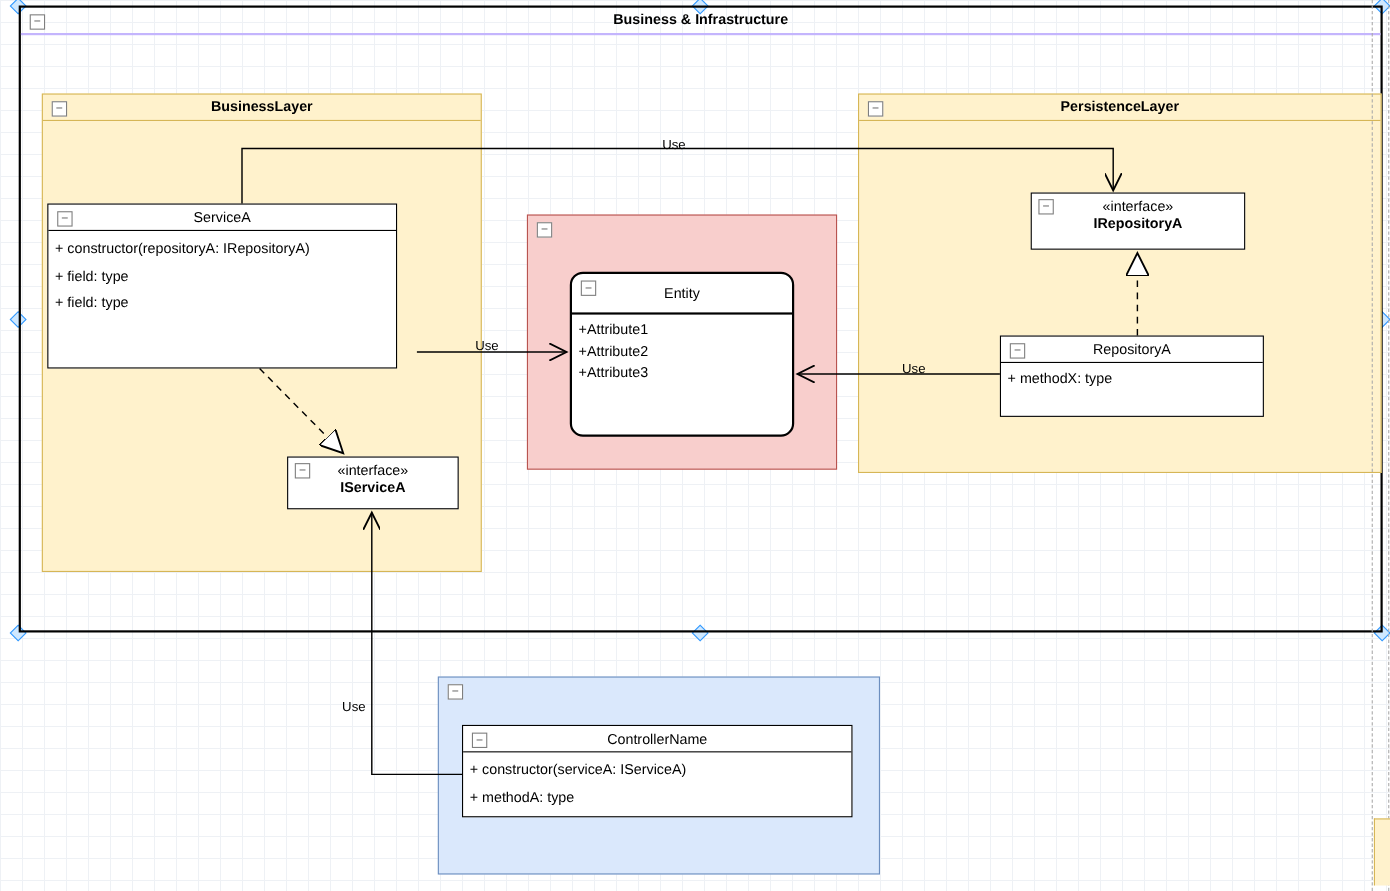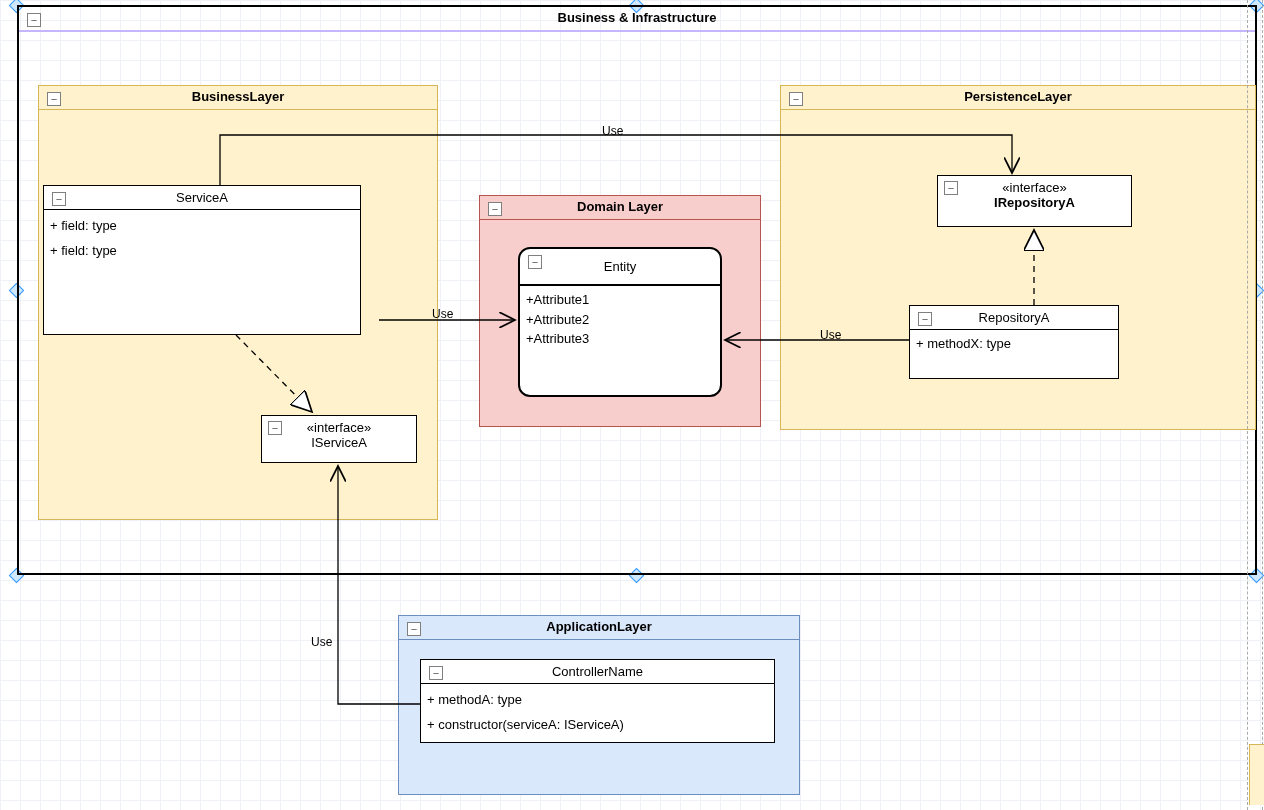--- a/index.html
+++ b/index.html
@@ -52,36 +52,36 @@
 </div>
 
 <div class="box pkg biz" style="left:38px;top:85px;width:400px;height:435px">
   <div class="pkg-title" style="border-color:#d6b656">BusinessLayer</div>
   <div class="collapse" style="left:8px;top:6px"></div>
 </div>
 
 <div class="cls" style="left:43px;top:185px;width:318px;height:150px">
   <div class="cls-hd">ServiceA</div>
   <div class="cls-body">
+    <div>+ constructor(repositoryA: IRepositoryA)</div>
     <div>+ field: type</div>
     <div>+ field: type</div>
   </div>
   <div class="collapse" style="left:8px;top:6px"></div>
 </div>
 
 <div class="cls" style="left:261px;top:415px;width:156px;height:48px">
   <div class="cls-hd" style="border-bottom:none;padding:4px 2px 2px 2px">
     <div>«interface»</div>
-    <div style="font-weight:normal">IServiceA</div>
+    <div style="font-weight:bold">IServiceA</div>
   </div>
   <div class="collapse" style="left:6px;top:5px"></div>
 </div>
 
 <div class="box pkg domain" style="left:479px;top:195px;width:282px;height:232px">
-  <div class="pkg-title" style="border-color:#b85450">Domain Layer</div>
   <div class="collapse" style="left:8px;top:6px"></div>
 </div>
 
 <div class="cls rounded" style="left:518px;top:247px;width:204px;height:150px">
   <div class="cls-hd" style="border-bottom:2px solid #000;padding:10px 18px">Entity</div>
   <div class="cls-body" style="line-height:1.5">
     <div>+Attribute1</div>
     <div>+Attribute2</div>
     <div>+Attribute3</div>
   </div>
@@ -94,38 +94,37 @@
 </div>
 
 <div class="cls" style="left:937px;top:175px;width:195px;height:52px">
   <div class="cls-hd" style="border-bottom:none;padding:4px 2px">
     <div>«interface»</div>
     <div style="font-weight:bold">IRepositoryA</div>
   </div>
   <div class="collapse" style="left:6px;top:5px"></div>
 </div>
 
-<div class="cls" style="left:909px;top:305px;width:210px;height:74px">
+<div class="cls" style="left:909px;top:305px;width:240px;height:74px">
   <div class="cls-hd">RepositoryA</div>
   <div class="cls-body" style="line-height:1.6">
     <div>+ methodX: type</div>
   </div>
   <div class="collapse" style="left:8px;top:6px"></div>
 </div>
 
 <div class="box pkg app" style="left:398px;top:615px;width:402px;height:180px">
-  <div class="pkg-title" style="border-color:#6c8ebf">ApplicationLayer</div>
   <div class="collapse" style="left:8px;top:6px"></div>
 </div>
 
 <div class="cls" style="left:420px;top:659px;width:355px;height:84px">
   <div class="cls-hd">ControllerName</div>
   <div class="cls-body">
+    <div>+ constructor(serviceA: IServiceA)</div>
     <div>+ methodA: type</div>
-    <div>+ constructor(serviceA: IServiceA)</div>
   </div>
   <div class="collapse" style="left:8px;top:6px"></div>
 </div>
 
 <svg>
   <defs>
     <marker id="arrow" markerWidth="14" markerHeight="12" refX="12" refY="6" orient="auto">
       <path d="M0,0 L12,6 L0,12" fill="none" stroke="#000" stroke-width="1.3"></path>
     </marker>
     <marker id="tri" markerWidth="18" markerHeight="16" refX="16" refY="8" orient="auto">

